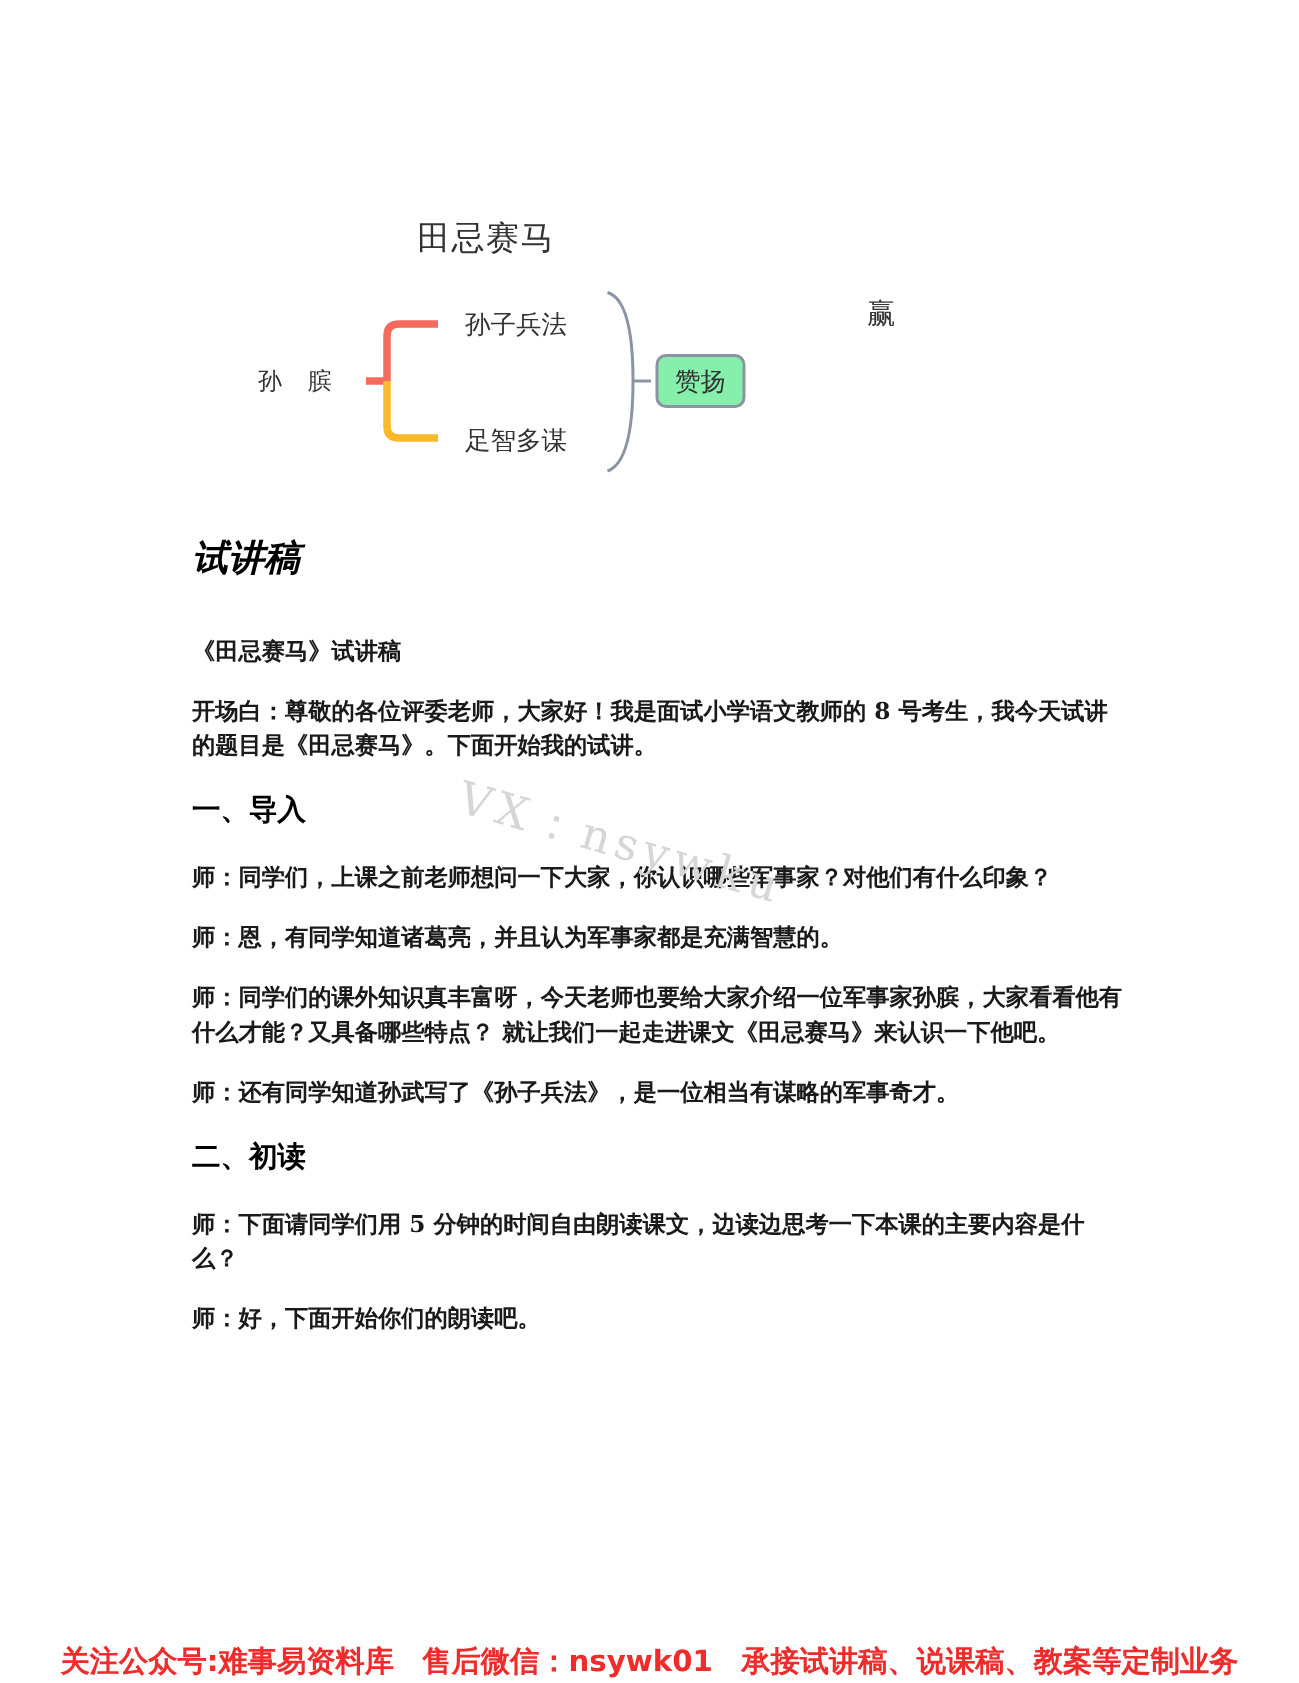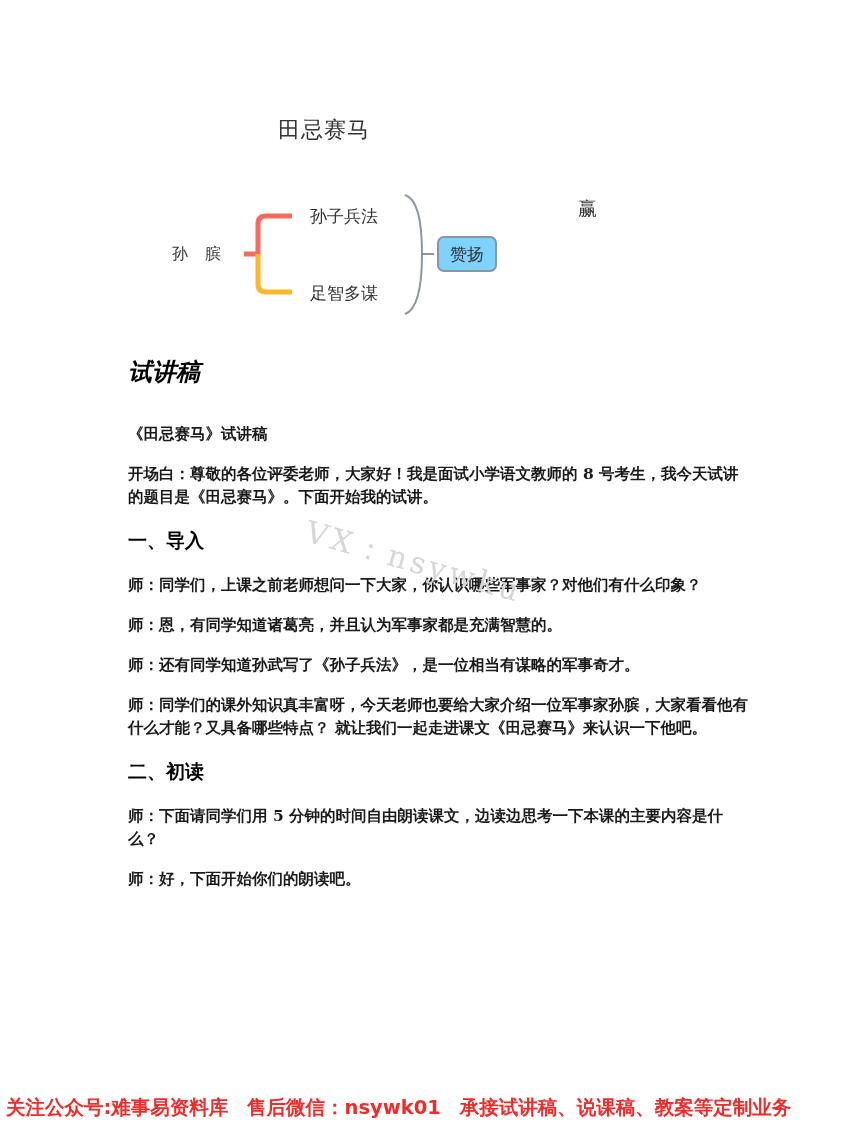--- a/index.html
+++ b/index.html
@@ -21,21 +21,21 @@
       left: 0; top: 0;
       width: 866px; height: 340px;
     }
     .mm-text {
       position: absolute;
       font-family: "DejaVu Sans", "Liberation Sans", sans-serif;
       color: #333333;
       white-space: nowrap;
     }
     .mm-title {
-      left: 278px; top: 115px;
+      left: 278px; top: 144px;
       font-size: 22px;
       letter-spacing: 1px;
     }
     .mm-root {
       left: 172px; top: 244px;
       font-size: 16px;
       letter-spacing: 6px;
     }
     .mm-branch1 {
       left: 310px; top: 205px;
@@ -48,21 +48,21 @@
     .mm-praise {
       left: 437px; top: 236px;
       width: 60px; height: 36px;
       border: 2px solid #8a94a3;
       border-radius: 7px;
       box-sizing: border-box;
       font-size: 17px;
       display: flex;
       align-items: center;
       justify-content: center;
-      background: #7dd3fc;
+      background: #86efac;
     }
     .mm-win {
       left: 578px; top: 196px;
       font-size: 19px;
     }
     .mm-svg {
       position: absolute;
       left: 0; top: 0;
     }
     
@@ -110,21 +110,21 @@
       pointer-events: none;
       white-space: nowrap;
     }
     
     .footer {
       position: absolute;
       left: 0;
       top: 1094px;
       width: 866px;
       height: 28px;
-      text-align: left;
+      text-align: center;
       font-family: "DejaVu Sans", "Liberation Sans", sans-serif;
       font-weight: bold;
       font-size: 19.5px;
       color: #f02b2b;
       white-space: nowrap;
       letter-spacing: 0px;
       line-height: 28px;
     }
     .footer span { margin: 0 6px; }
   </style>
@@ -154,22 +154,22 @@
 
 <div class="doc">
   <h1 class="doc-title">试讲稿</h1>
   <p class="para">《田忌赛马》试讲稿</p>
   <p class="para">开场白：尊敬的各位评委老师，大家好！我是面试小学语文教师的 8 号考生，我今天试讲的题目是《田忌赛马》。下面开始我的试讲。</p>
 
   <div>
     <h2 class="h2">一、导入</h2>
     <p class="para">师：同学们，上课之前老师想问一下大家，你认识哪些军事家？对他们有什么印象？</p>
     <p class="para">师：恩，有同学知道诸葛亮，并且认为军事家都是充满智慧的。</p>
+    <p class="para">师：同学们的课外知识真丰富呀，今天老师也要给大家介绍一位军事家孙膑，大家看看他有什么才能？又具备哪些特点？ 就让我们一起走进课文《田忌赛马》来认识一下他吧。</p>
     <p class="para">师：还有同学知道孙武写了《孙子兵法》，是一位相当有谋略的军事奇才。</p>
-    <p class="para">师：同学们的课外知识真丰富呀，今天老师也要给大家介绍一位军事家孙膑，大家看看他有什么才能？又具备哪些特点？ 就让我们一起走进课文《田忌赛马》来认识一下他吧。</p>
   </div>
 
   <div>
     <h2 class="h2">二、初读</h2>
     <p class="para">师：下面请同学们用 5 分钟的时间自由朗读课文，边读边思考一下本课的主要内容是什么？</p>
     <p class="para">师：好，下面开始你们的朗读吧。</p>
   </div>
 </div>
 
 <div class="watermark">VX：nsywku</div>

